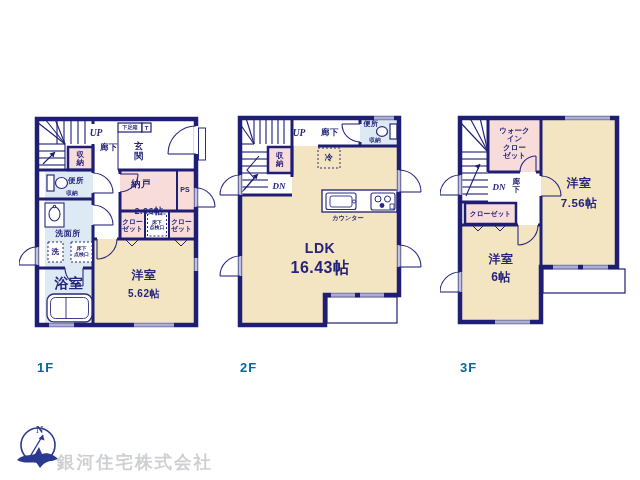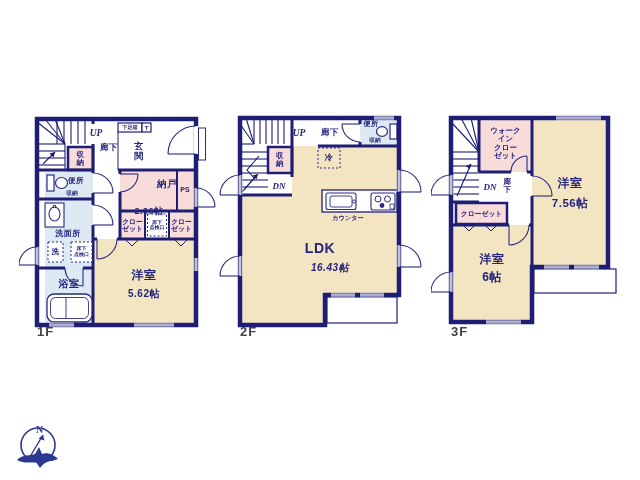--- a/index.html
+++ b/index.html
@@ -4,22 +4,22 @@
 <style>
   html,body{margin:0;padding:0;background:#fff;}
   #canvas{position:relative;width:640px;height:480px;background:#ffffff;overflow:hidden;
           font-family:"Liberation Sans","DejaVu Sans",sans-serif;}
   .plan{position:absolute;}
   .plan svg{position:absolute;left:0;top:0;display:block;}
   .lbl{position:absolute;transform:translate(-50%,-50%);white-space:pre-line;text-align:center;
        color:#24247c;font-weight:bold;line-height:1.13;letter-spacing:0.5px;}
   .updn{font-family:"Liberation Serif","DejaVu Serif",serif;font-style:italic;letter-spacing:0;}
   .tiny{letter-spacing:0;}
-  .floor-tag{position:absolute;color:#404040;font-weight:bold;font-size:13px;letter-spacing:1px;
-             font-family:"Liberation Sans","DejaVu Sans",sans-serif;}
+  .floor-tag{position:absolute;color:#0369a1;font-weight:bold;font-size:13px;letter-spacing:1px;
+             font-family:"Liberation Sans","DejaVu Sans",sans-serif;margin-top:36px;}
   #company{position:absolute;left:57px;top:450px;font-size:17.5px;font-weight:bold;
            color:#cfd0d4;letter-spacing:2px;}
   #compass{position:absolute;left:8px;top:419px;}
   #north-label{position:absolute;left:36px;top:424px;font-size:10px;font-weight:bold;
                color:#2b3990;font-family:"Liberation Serif","DejaVu Serif",serif;}
 </style>
 </head>
 <body>
 
 <div id="canvas">
@@ -152,34 +152,34 @@
     <div class="lbl updn" style="left:77px;top:29px;font-size:9.5px;">UP</div>
     <div class="lbl" style="left:90px;top:44px;font-size:8.5px;">廊下</div>
     <div class="lbl tiny" style="left:111px;top:23.6px;font-size:5.2px;">下足箱</div>
     <div class="lbl tiny" style="left:127.5px;top:23.6px;font-size:6px;">T</div>
     <div class="lbl" style="left:120px;top:47px;font-size:9px;">玄
 関</div>
     <div class="lbl" style="left:61.5px;top:54.5px;font-size:7.5px;">収
 納</div>
     <div class="lbl" style="left:57px;top:77px;font-size:7.5px;">便所</div>
     <div class="lbl tiny" style="left:53px;top:88.5px;font-size:5.8px;">収納</div>
-    <div class="lbl" style="left:148px;top:80px;font-size:9.5px;">納戸</div>
+    <div class="lbl" style="left:122px;top:80px;font-size:9.5px;">納戸</div>
     <div class="lbl" style="left:130px;top:93.5px;font-size:9px;margin-top:13px;">2.06帖</div>
     <div class="lbl tiny" style="left:166px;top:86px;font-size:7px;">PS</div>
     <div class="lbl tiny" style="left:113.5px;top:121.5px;font-size:6.8px;">クロー
 ゼット</div>
     <div class="lbl tiny" style="left:138px;top:121.5px;font-size:5px;">床下
 点検口</div>
     <div class="lbl tiny" style="left:162.5px;top:121.5px;font-size:6.8px;">クロー
 ゼット</div>
     <div class="lbl" style="left:49px;top:129.5px;font-size:8px;">洗面所</div>
     <div class="lbl" style="left:36.5px;top:148px;font-size:7.5px;">洗</div>
     <div class="lbl tiny" style="left:62.5px;top:148px;font-size:5px;">床下
 点検口</div>
-    <div class="lbl" style="left:50px;top:180px;font-size:10px;">浴室</div>
+    <div class="lbl" style="left:50px;top:180px;font-size:14px;">浴室</div>
     <div class="lbl" style="left:125px;top:172px;font-size:12px;">洋室</div>
     <div class="lbl" style="left:125px;top:190px;font-size:10px;">5.62帖</div>
     <div class="floor-tag" style="left:18px;top:220px;">1F</div>
   </div>
 
   <div class="plan" style="left:214px;top:104px;width:218px;height:250px;">
     <svg width="218" height="250" viewBox="0 0 218 250">
 
       <path d="M26,91 H78 V42 H185 V191 H111 V221 H26 Z" fill="#f4e5c2"></path>
       <rect x="146" y="14" width="39" height="28" fill="#dde9f3"></rect>
@@ -278,25 +278,25 @@
     <div class="lbl updn" style="left:85px;top:29px;font-size:9.5px;">UP</div>
     <div class="lbl updn" style="left:65px;top:82px;font-size:9px;">DN</div>
     <div class="lbl" style="left:66px;top:56px;font-size:7.5px;">収
 納</div>
     <div class="lbl" style="left:116px;top:28.5px;font-size:8.5px;">廊下</div>
     <div class="lbl" style="left:157px;top:20px;font-size:7px;">便所</div>
     <div class="lbl tiny" style="left:161px;top:36px;font-size:5.8px;">収納</div>
     <div class="lbl" style="left:115px;top:54px;font-size:8px;">冷</div>
     <div class="lbl tiny" style="left:134px;top:113px;font-size:6.2px;">カウンター</div>
     <div class="lbl" style="left:106px;top:145px;font-size:14px;">LDK</div>
-    <div class="lbl" style="left:116px;top:164px;font-size:10px;font-style:italic;">16.43帖</div>
+    <div class="lbl" style="left:106px;top:164px;font-size:16px;">16.43帖</div>
     <div class="floor-tag" style="left:26px;top:220px;">2F</div>
   </div>
 
-  <div class="plan" style="left:431px;top:104px;width:200px;height:250px;">
+  <div class="plan" style="left:440px;top:104px;width:200px;height:250px;">
     <svg width="200" height="250" viewBox="0 0 200 250">
 
       <rect x="48" y="14" width="53" height="54" fill="#f8dcda"></rect>
       <rect x="101" y="14" width="76" height="149" fill="#f4e5c2"></rect>
       <rect x="25" y="99" width="51" height="21" fill="#f8dcda"></rect>
       <rect x="21" y="121" width="80" height="97" fill="#f4e5c2"></rect>
 
       <g stroke="#1e1e74" stroke-width="1.1" fill="none">
         <line x1="20" y1="48" x2="48" y2="48"></line>
           <line x1="20" y1="55" x2="48" y2="55"></line>
@@ -381,14 +381,15 @@
     <div class="floor-tag" style="left:20px;top:220px;">3F</div>
   </div>
 
   <svg id="compass" width="70" height="58" viewBox="0 0 70 58">
     <circle cx="30" cy="26" r="17" fill="none" stroke="#2b3990" stroke-width="1.6"></circle>
     <line x1="20" y1="41" x2="35" y2="16" stroke="#2b3990" stroke-width="1.4"></line>
     <polygon points="35,16 30.5,19.5 36.5,21.5" fill="#2b3990"></polygon>
     <path d="M9,41 C15,35 22,37 27,35 L31,28 L34,35 C40,33 46,36 50,40 L44,42 C39,42 36,44 32,49 L28,43 C21,44 14,44 9,41 Z" fill="#2b3990"></path>
   </svg>
   <div id="north-label">N</div>
+  <div id="company">銀河住宅株式会社</div>
 
 </div>
 
 </body></html>

